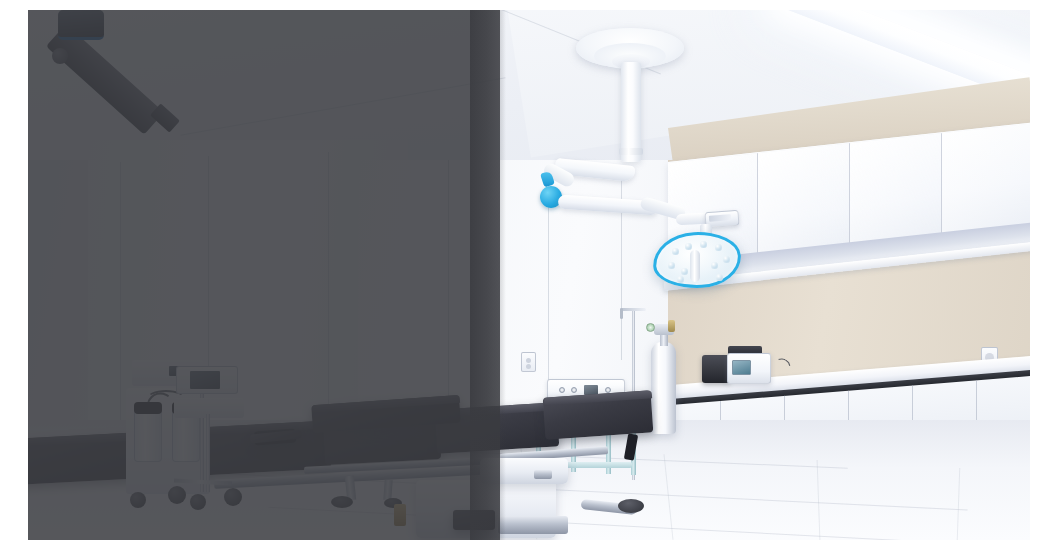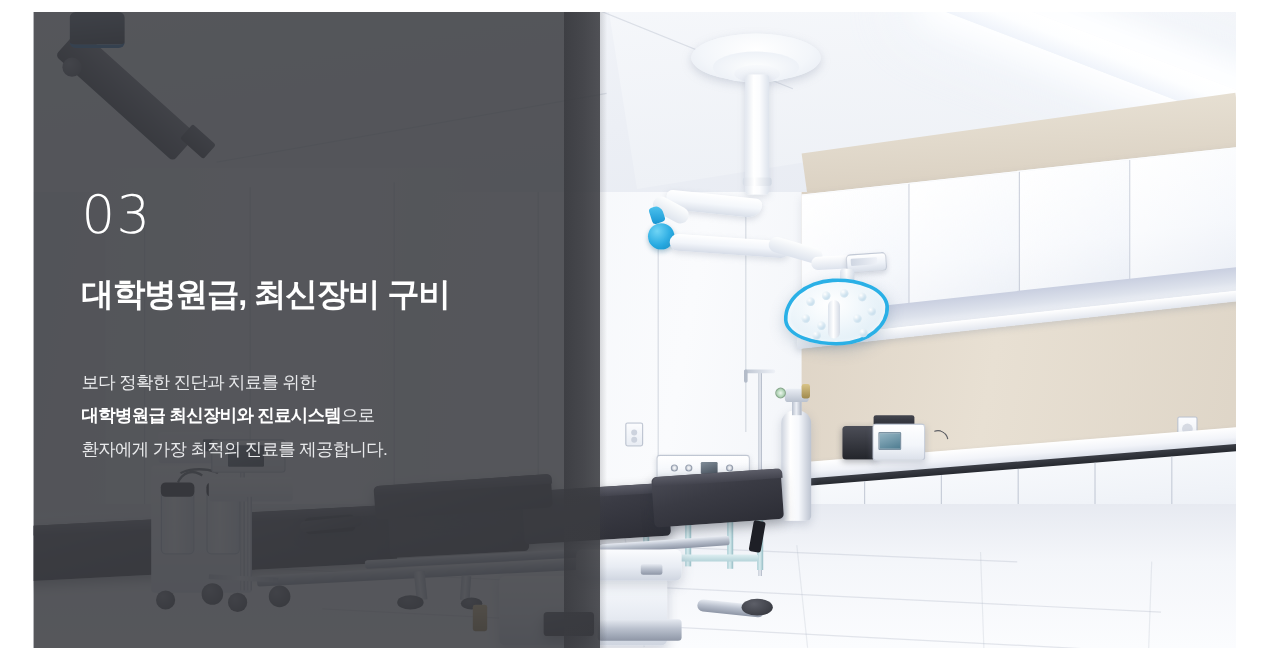--- a/index.html
+++ b/index.html
@@ -729,23 +729,14 @@
       <div class="rail-head"></div>
       <div class="rail-mount"></div>
       <div class="rail-end"></div>
     </div>
 
   </div>
 
   <div id="overlay"></div>
   <div id="overlay-fade"></div>
 
-  <div id="text-block">
-    <div class="num">03</div>
-    <div class="headline">대학병원급, 최신장비 구비</div>
-    <div class="body-copy">
-      <div class="row">보다 정확한 진단과 치료를 위한</div>
-      <div class="row"><span class="bold">대학병원급 최신장비와 진료시스템</span><span>으로</span></div>
-      <div class="row">환자에게 가장 최적의 진료를 제공합니다.</div>
-    </div>
-  </div>
 
 </div>
 
 </body></html>

